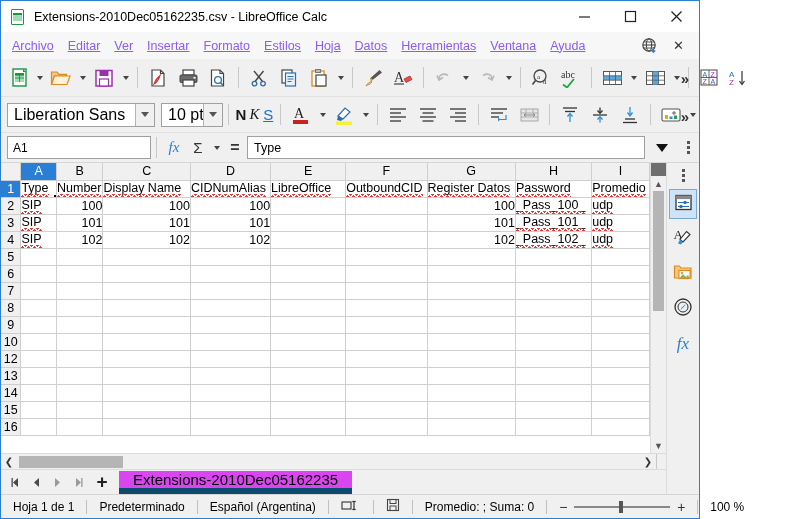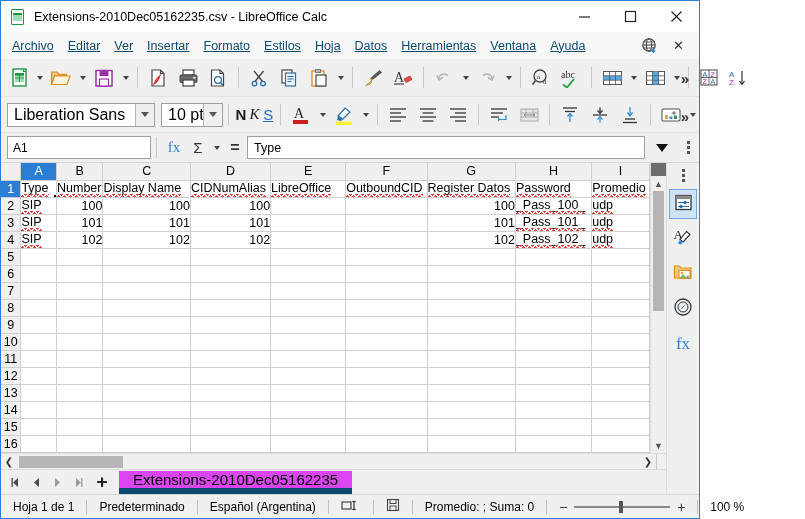--- a/index.html
+++ b/index.html
@@ -69,21 +69,21 @@
     height: 27px;
     background: #f7f7f7;
     display: flex;
     align-items: center;
     flex: 0 0 auto;
     position: relative;
     padding-left: 4px;
   }
   .menu-item {
     font-size: 12.5px;
-    color: #0c4a6e;
+    color: #8b5cf6;
     padding: 3px 7px 3px 7px;
     white-space: nowrap;
     cursor: default;
   }
   .menu-item u { text-decoration: underline; }
   .menubar-right {
     position: absolute; right: 4px; top: 0;
     height: 27px; display: flex; align-items: center; gap: 10px;
     padding-right: 6px;
   }
@@ -199,21 +199,21 @@
     display: flex; align-items: center;
     flex: 0 0 auto;
   }
   .namebox .val { font-size: 12px; padding-left: 5px; flex: 1 1 auto; }
   .fb-btn {
     width: 24px; height: 24px;
     display: flex; align-items: center; justify-content: center;
     flex: 0 0 auto;
     font-size: 14px;
   }
-  .fx-icon { color: #2a7fd4; font-family: "Liberation Serif", serif; font-size: 15px; text-align: center; }
+  .fx-icon { color: #2a7fd4; font-style: italic; font-family: "Liberation Serif", serif; font-size: 15px; text-align: center; }
   .sigma-icon { color: #333; font-size: 15px; }
   .eq-icon { color: #333; font-size: 16px; font-weight: 600; }
   .formula-input {
     flex: 1 1 auto;
     height: 23px;
     background: #ffffff;
     border: 1px solid #a0a0a0;
     display: flex; align-items: center;
     font-size: 12.5px;
     padding-left: 6px;
@@ -1016,32 +1016,20 @@
                   <td class="cell txt"></td>
                   <td class="cell txt"></td>
                   <td class="cell txt"></td>
                   <td class="cell txt"></td>
                   <td class="cell txt"></td>
                   <td class="cell txt"></td>
                   <td class="cell txt"></td>
                 </tr>
                 <tr>
                   <th class="rowhdr">10</th>
-                  <td class="cell txt"></td>
-                  <td class="cell txt"></td>
-                  <td class="cell txt"></td>
-                  <td class="cell txt"></td>
-                  <td class="cell txt"></td>
-                  <td class="cell txt"></td>
-                  <td class="cell txt"></td>
-                  <td class="cell txt"></td>
-                  <td class="cell txt"></td>
-                </tr>
-                <tr>
-                  <th class="rowhdr">11</th>
                   <td class="cell txt"></td>
                   <td class="cell txt"></td>
                   <td class="cell txt"></td>
                   <td class="cell txt"></td>
                   <td class="cell txt"></td>
                   <td class="cell txt"></td>
                   <td class="cell txt"></td>
                   <td class="cell txt"></td>
                   <td class="cell txt"></td>
                 </tr>

